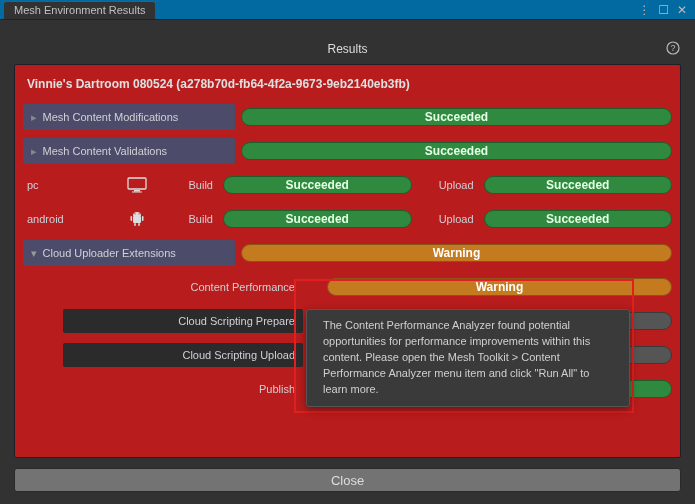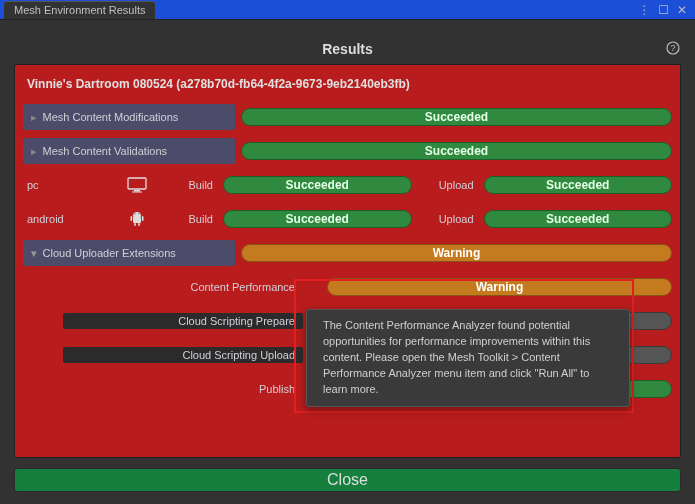--- a/index.html
+++ b/index.html
@@ -10,21 +10,21 @@
     color: #c8c8c8;
     font-size: 12px;
     overflow: hidden;
   }
   .window {
     width: 695px; height: 504px;
     display: flex; flex-direction: column;
   }
   .titlebar {
     height: 20px;
-    background: #1d4ed8;
+    background: #0369a1;
     display: flex; align-items: center;
     border-bottom: 1px solid #222;
   }
   .titlebar-tab {
     height: 18px;
     padding: 0 10px;
     background: #323232;
     display: flex; align-items: center;
     font-size: 11px;
     color: #c0c0c0;
@@ -45,21 +45,21 @@
     padding: 14px 14px 0 14px;
     display: flex; flex-direction: column;
     position: relative;
   }
   .header-row {
     position: relative;
     height: 30px;
     display: flex; align-items: center; justify-content: center;
   }
   .header-title {
-    font-size: 14px; font-weight: 700; color: #ddd;
+    font-size: 12px; font-weight: 400; color: #ddd;
   }
   .help-btn {
     position: absolute; right: 0; top: 6px;
     width: 16px; height: 16px;
     color: #bbb; cursor: pointer;
     display: flex; align-items: center; justify-content: center;
   }
   .panel {
     flex: 1;
     background: #b91c1c;
@@ -123,21 +123,21 @@
   }
   .indent-row .right-label {
     flex: 0 0 240px;
     text-align: right;
     color: #d0d0d8;
     font-size: 11px;
     padding-right: 8px;
   }
   .indent-row .right-label.bg {
     background: #2b2b2b;
-    height: 16px;
+    height: 24px;
     display: flex; align-items: center; justify-content: flex-end;
     border-radius: 2px;
   }
   .indent-row.spaced {
     padding-left: 40px;
     gap: 24px;
   }
   .tooltip-callout {
     position: absolute;
     left: 279px;
@@ -157,26 +157,26 @@
     border-radius: 3px;
     padding: 8px 16px;
     color: #d0d0d0;
     font-size: 11px;
     line-height: 1.45;
     box-shadow: 0 3px 8px rgba(0,0,0,0.4);
   }
   .bottom-bar {
     margin-top: 10px;
     height: 24px;
-    background: #15803d;
+    background: #737373;
     border: 1px solid #2a2a2a;
     border-radius: 3px;
     display: flex; align-items: center; justify-content: center;
     color: #ddd;
-    font-size: 16px;
+    font-size: 13px;
     cursor: pointer;
   }
   
   svg { display: block; }
 </style>
 </head>
 <body>
 
 <div class="window">
 

